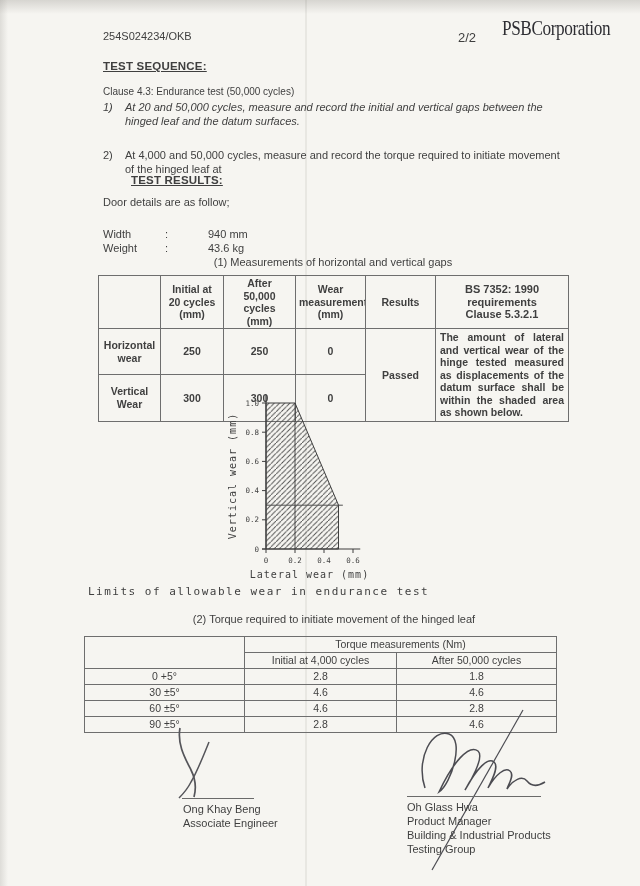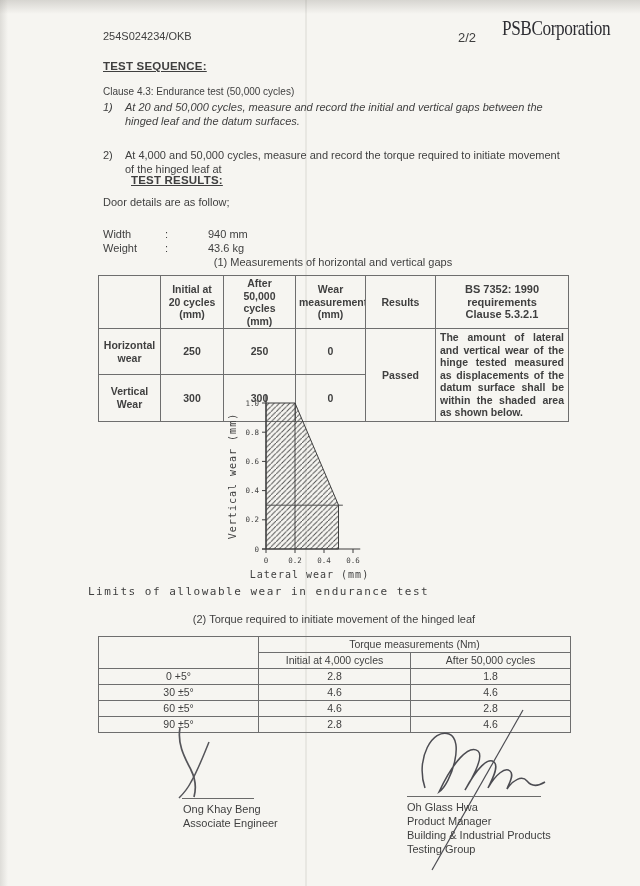--- a/index.html
+++ b/index.html
@@ -39,21 +39,21 @@
   .tbl-caption{font-size:11px;text-align:center;}
   .cap1{left:98px;top:256px;width:470px;}
   .cap2{left:98px;top:613px;width:472px;}
   table{border-collapse:collapse;table-layout:fixed;}
   td{border:1px solid #6e6e6e;font-size:10.5px;color:#3f3f3f;
      text-align:center;vertical-align:middle;padding:1px 3px;overflow:hidden;}
   .gaps-table{left:98px;top:275px;width:470px;}
   .gaps-table td{line-height:12.5px;font-weight:bold;}
   .gaps-table .req-head{font-size:11px;}
   .req-text{text-align:justify;font-size:10.5px;line-height:12.5px;padding:2px 4px;}
-  .torque-table{left:98px;top:636px;width:472px;}
+  .torque-table{left:84px;top:636px;width:472px;}
   .torque-table td{line-height:13px;font-size:10.5px;padding:0 3px;height:15px;}
   .chart-wrap{left:224px;top:391px;width:180px;height:196px;}
   .tick{font-family:"DejaVu Sans Mono",monospace;font-size:7.5px;fill:#3f3f3f;}
   .axis-label{font-family:"DejaVu Sans Mono",monospace;font-size:10px;fill:#3f3f3f;letter-spacing:1px;}
   .chart-caption{left:88px;top:585px;width:470px;
     font-family:"DejaVu Sans Mono",monospace;font-size:11px;letter-spacing:1.5px;color:#3f3f3f;}
   .sig-svg{pointer-events:none;}
   .sig-line{position:absolute;height:1px;background:#6a6a6a;}
   .sig-line-left{left:182px;top:798px;width:72px;}
   .sig-line-right{left:407px;top:796px;width:134px;}

